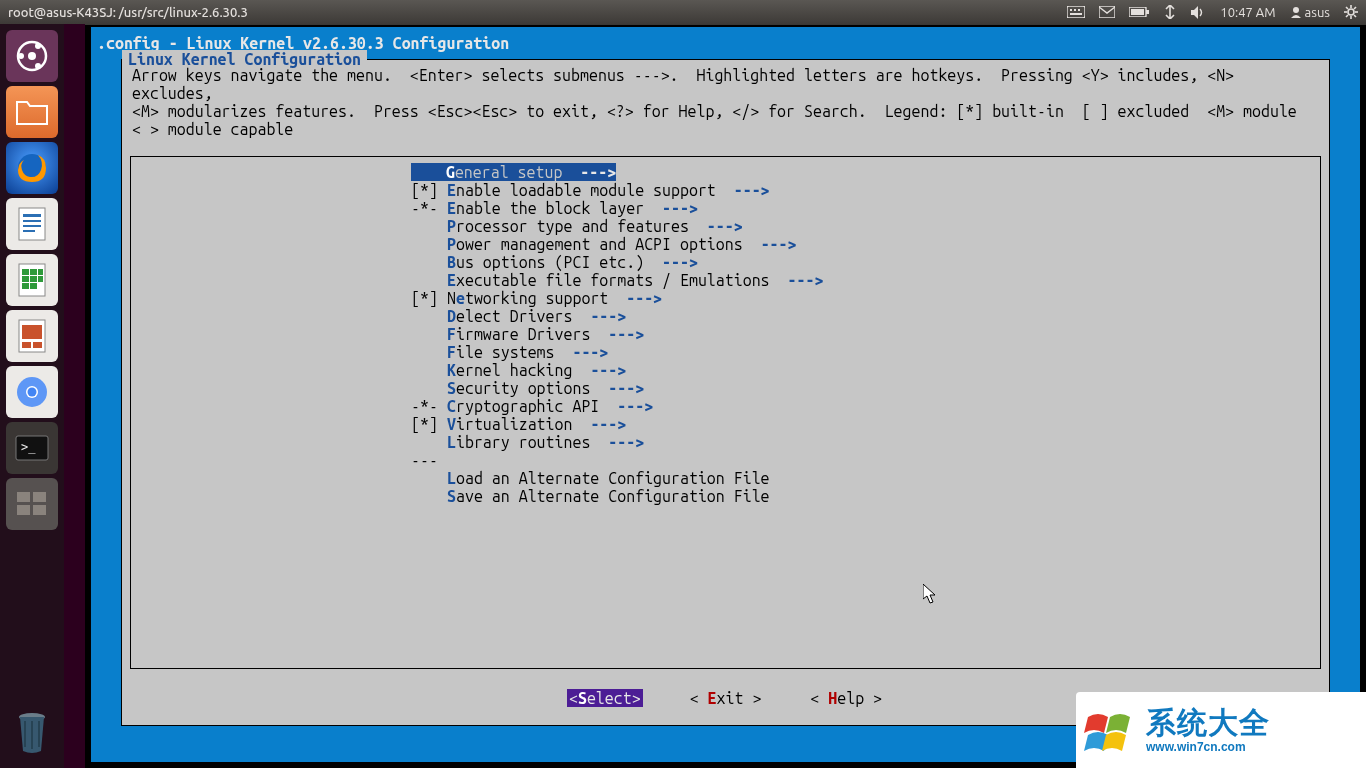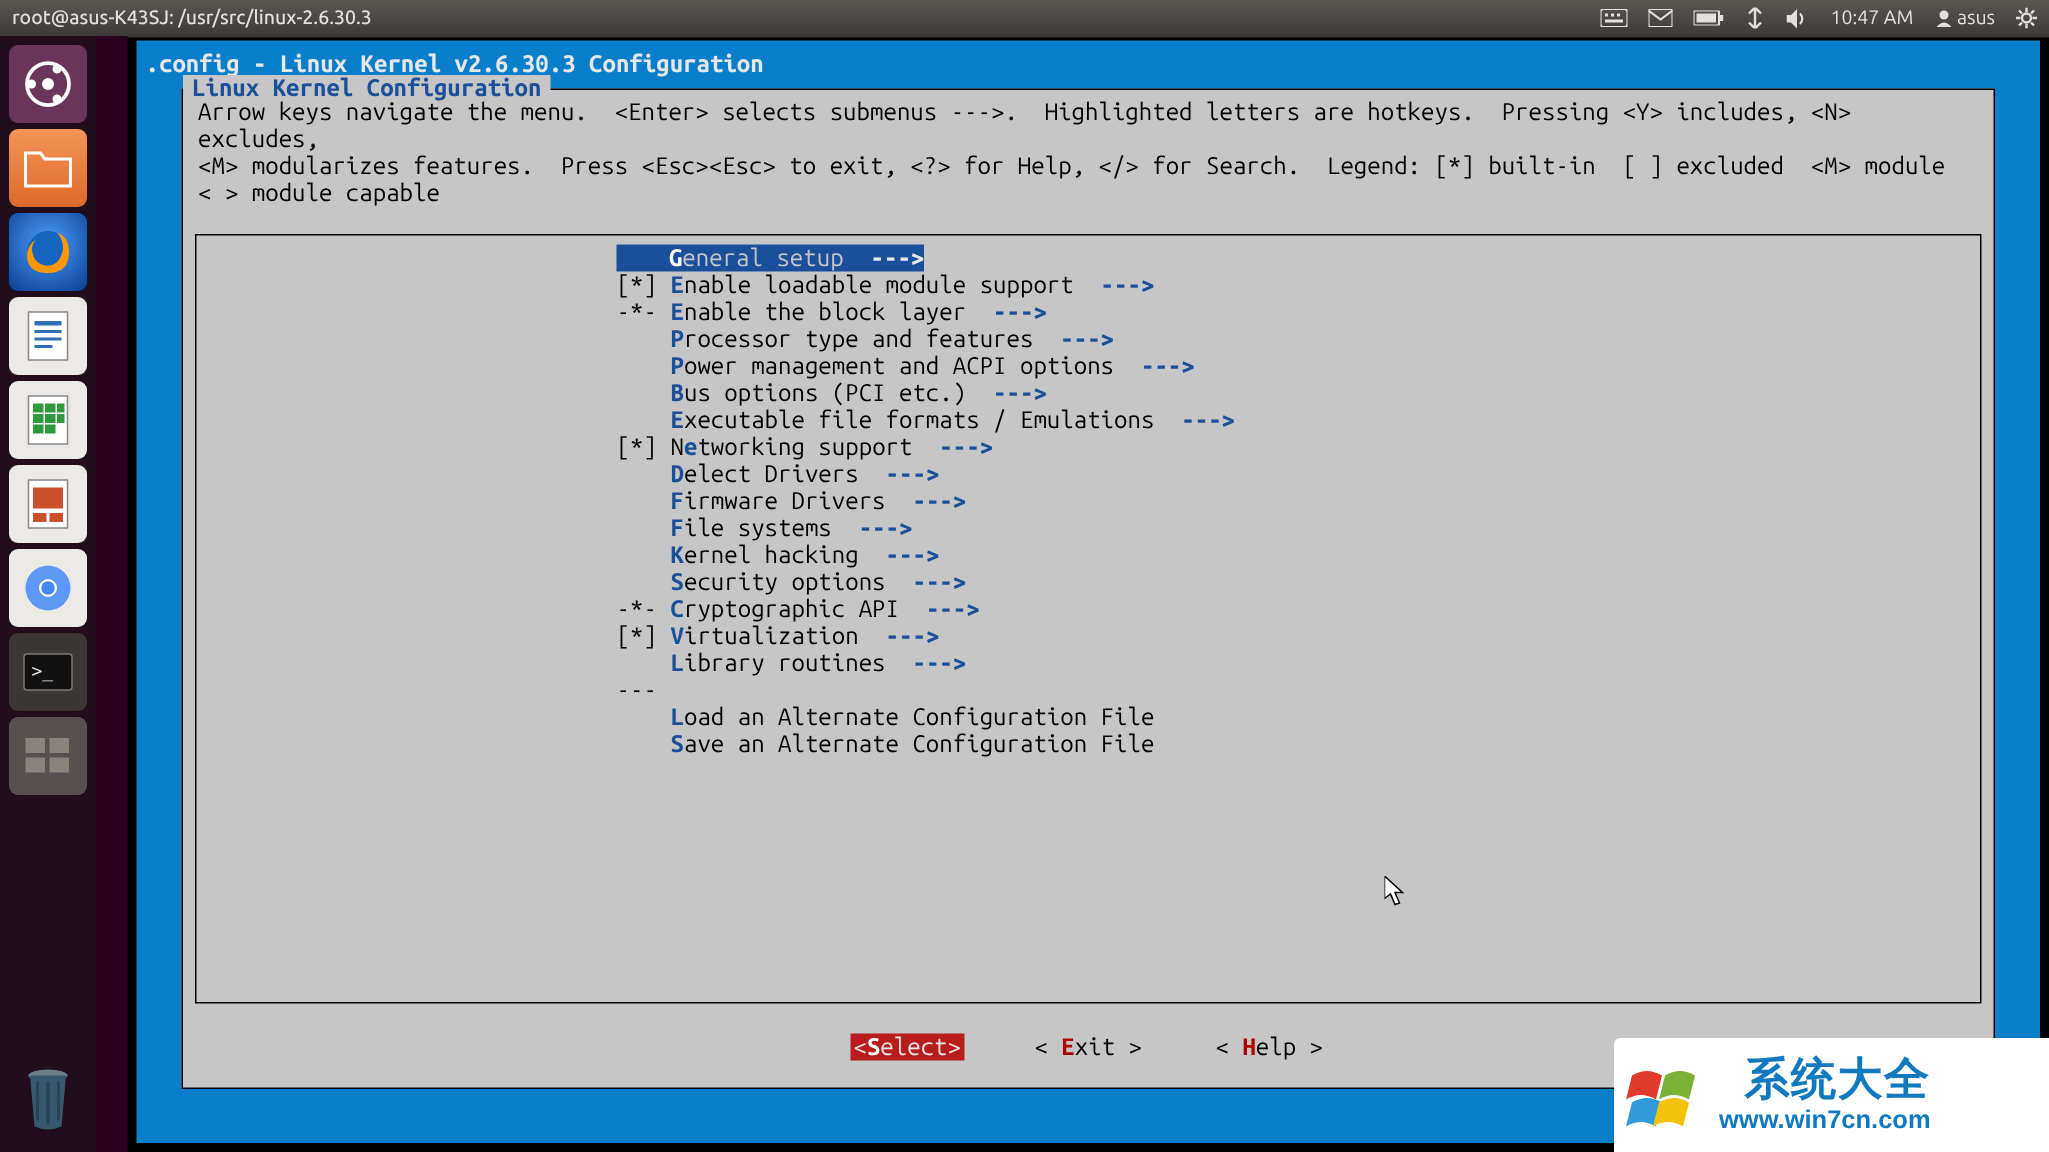--- a/index.html
+++ b/index.html
@@ -147,21 +147,21 @@
     text-align: center;
   }
   .bbtn {
     display: inline-block;
     margin: 0 18px;
     padding: 0 2px;
   }
   .bbtn .la, .bbtn .ra { color: #000; }
   .bbtn .bhot { color: #b00000; font-weight: bold; }
   .bbtn.sel {
-    background: #b91c1c;
+    background: #4c1d95;
     color: #e7e7e7;
   }
   .bbtn.sel .la, .bbtn.sel .ra { color: #e7e7e7; }
   .bbtn.sel .bhot { color: #fff; }
 
   .cursor-img {
     position: absolute;
     left: 923px; top: 584px;
     width: 14px; height: 20px;
     pointer-events: none;
@@ -183,21 +183,21 @@
     display:flex;flex-direction:column;
   }
   .corner-badge .zh .big {
     font-size: 30px; font-weight: 800;
     font-family: "Microsoft YaHei", sans-serif;
     color: #1079bf; letter-spacing: 1px;
     line-height: 34px;
     text-align: right;
   }
   .corner-badge .zh .url {
-    font-size: 17px; color: #1079bf; font-weight:700;
+    font-size: 12px; color: #1079bf; font-weight:700;
     font-family: Arial, sans-serif;
   }
 </style>
 </head>
 <body>
 
 <div class="top-panel">
   <span class="title">root@asus-K43SJ: /usr/src/linux-2.6.30.3</span>
   <div class="indicators">
     <span class="ind">

